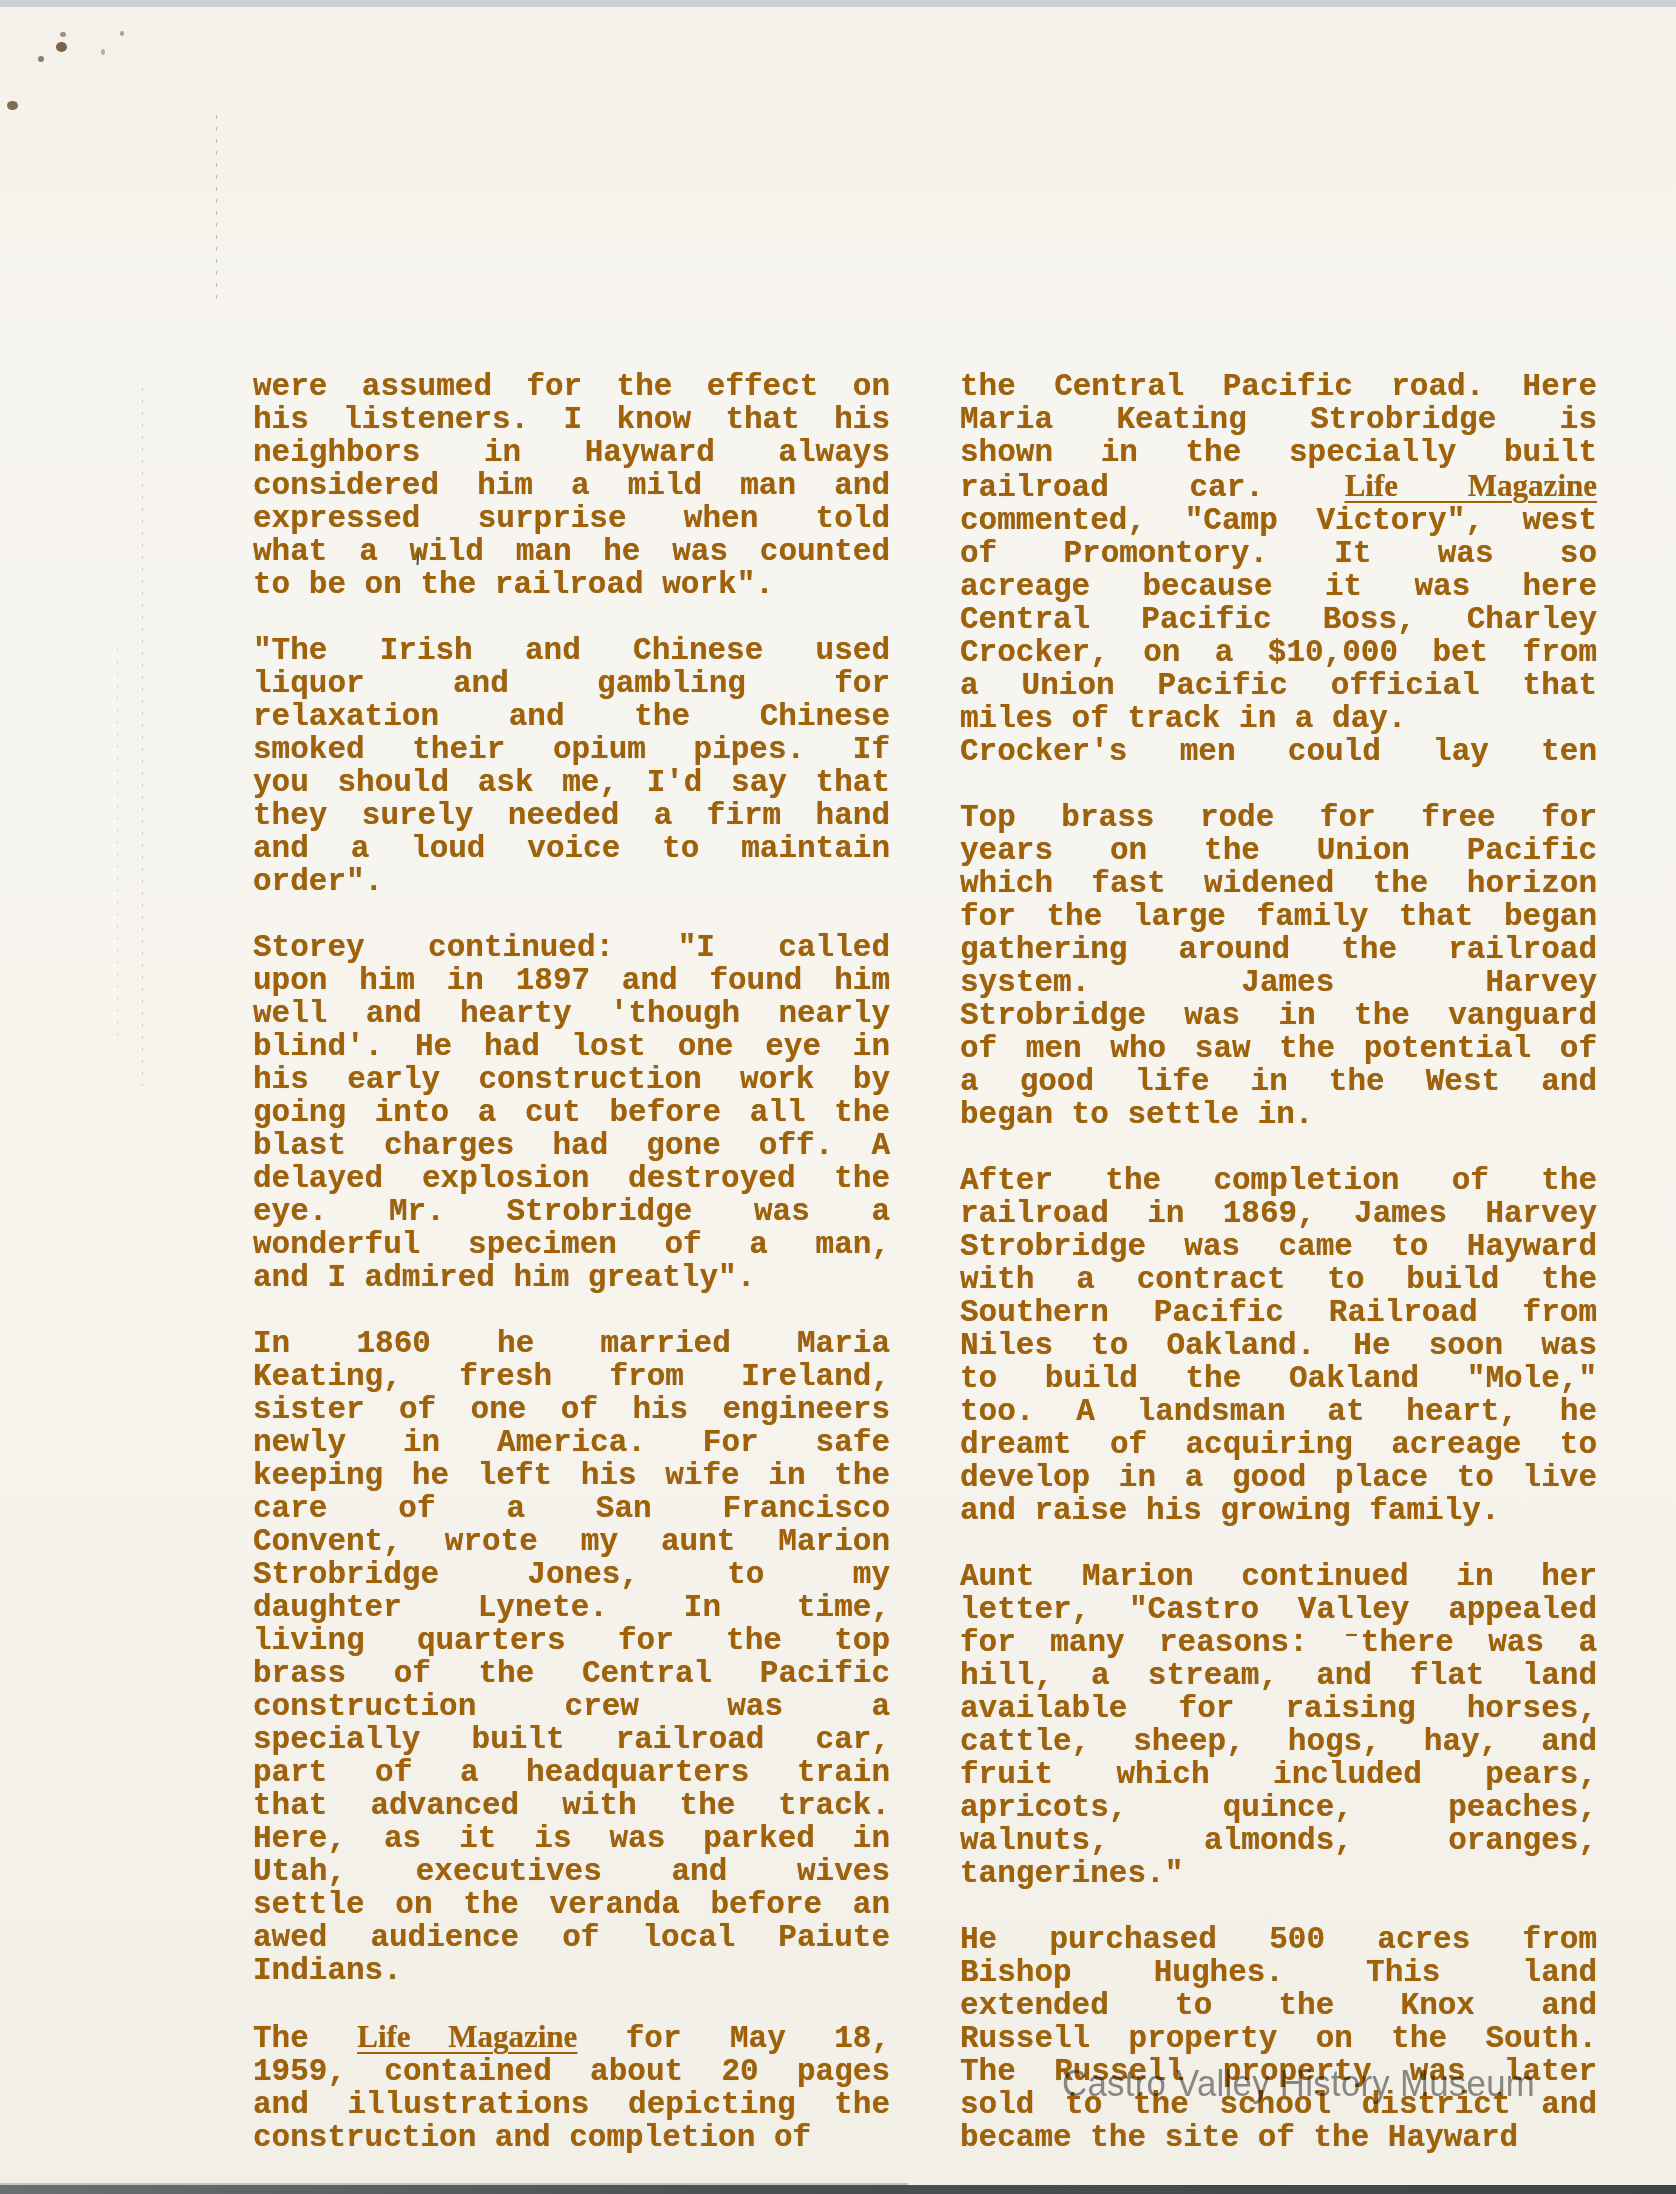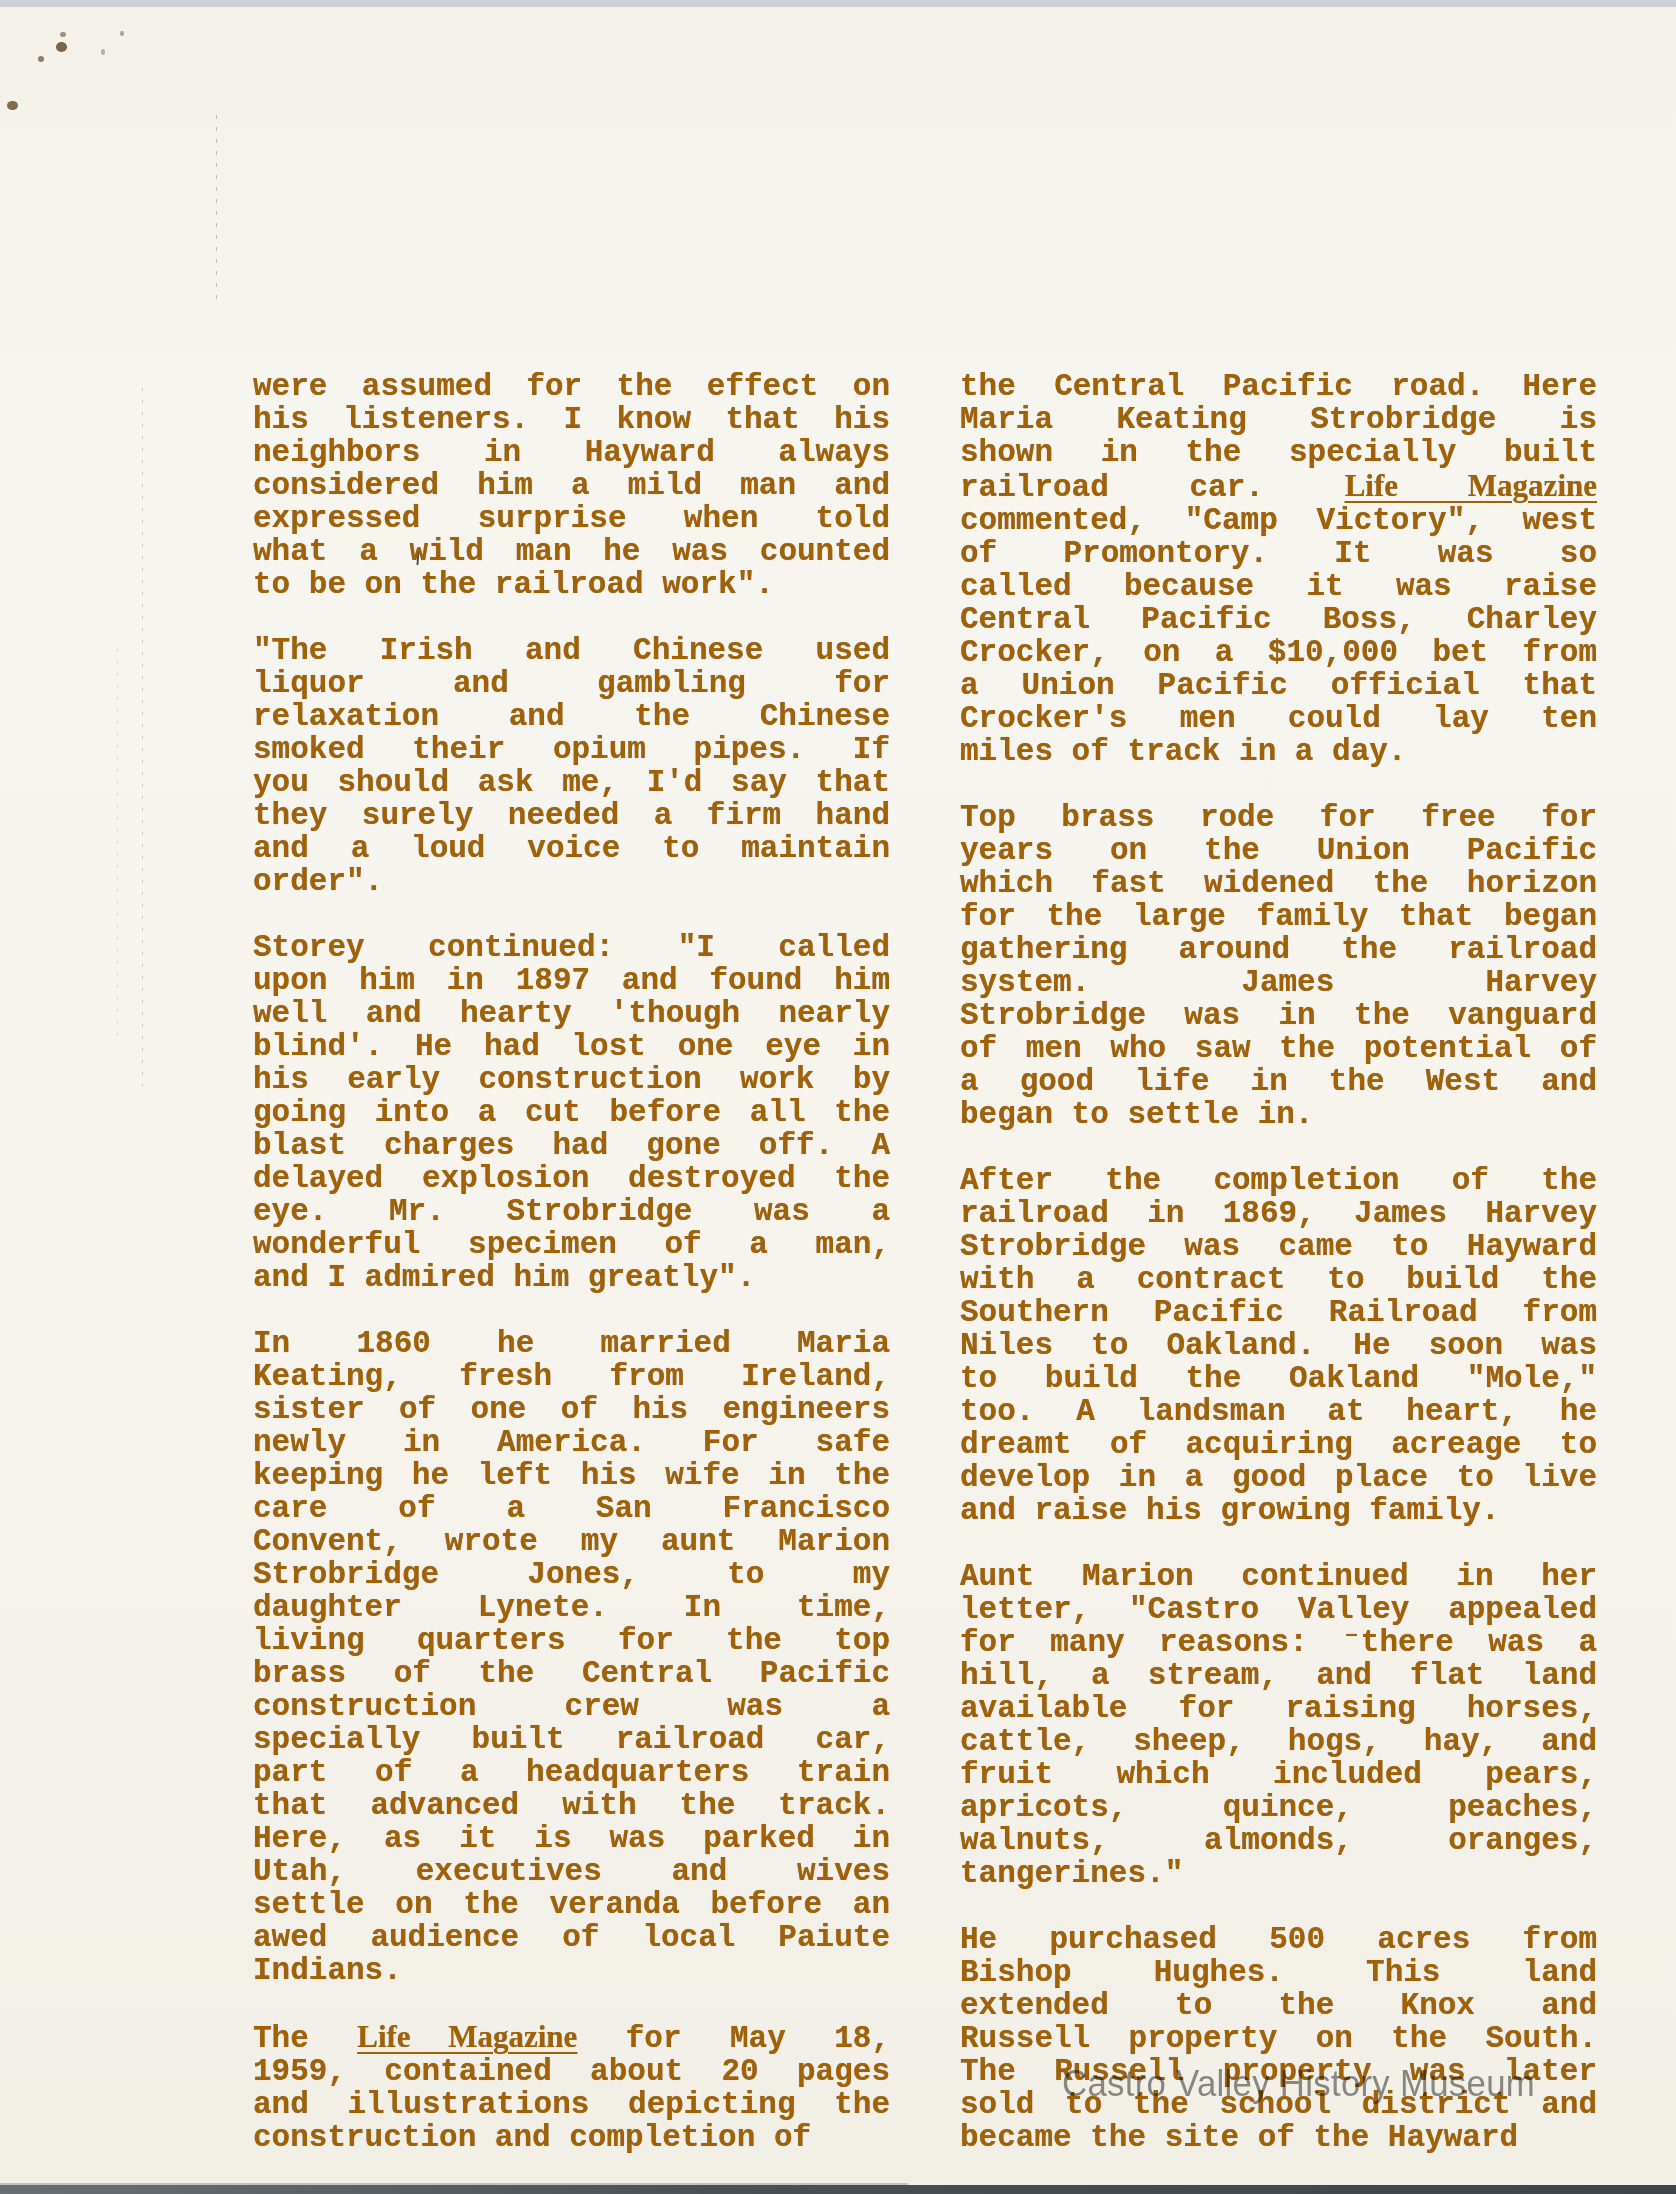--- a/index.html
+++ b/index.html
@@ -127,26 +127,26 @@
       </div>
     </div>
   <div class="col col-right">
       <div class="para">
         <div class="line">the Central Pacific road. Here</div>
         <div class="line">Maria Keating Strobridge is</div>
         <div class="line">shown in the specially built</div>
         <div class="line">railroad car. <span class="u">Life Magazine</span></div>
         <div class="line">commented, "Camp Victory", west</div>
         <div class="line">of Promontory. It was so</div>
-        <div class="line">called because it was raise</div>
+        <div class="line">acreage because it was here</div>
         <div class="line">Central Pacific Boss, Charley</div>
         <div class="line">Crocker, on a $10,000 bet from</div>
         <div class="line">a Union Pacific official that</div>
+        <div class="line last">miles of track in a day.</div>
         <div class="line">Crocker's men could lay ten</div>
-        <div class="line last">miles of track in a day.</div>
       </div>
       <div class="para">
         <div class="line">Top brass rode for free for</div>
         <div class="line">years on the Union Pacific</div>
         <div class="line">which fast widened the horizon</div>
         <div class="line">for the large family that began</div>
         <div class="line">gathering around the railroad</div>
         <div class="line">system. James Harvey</div>
         <div class="line">Strobridge was in the vanguard</div>
         <div class="line">of men who saw the potential of</div>

